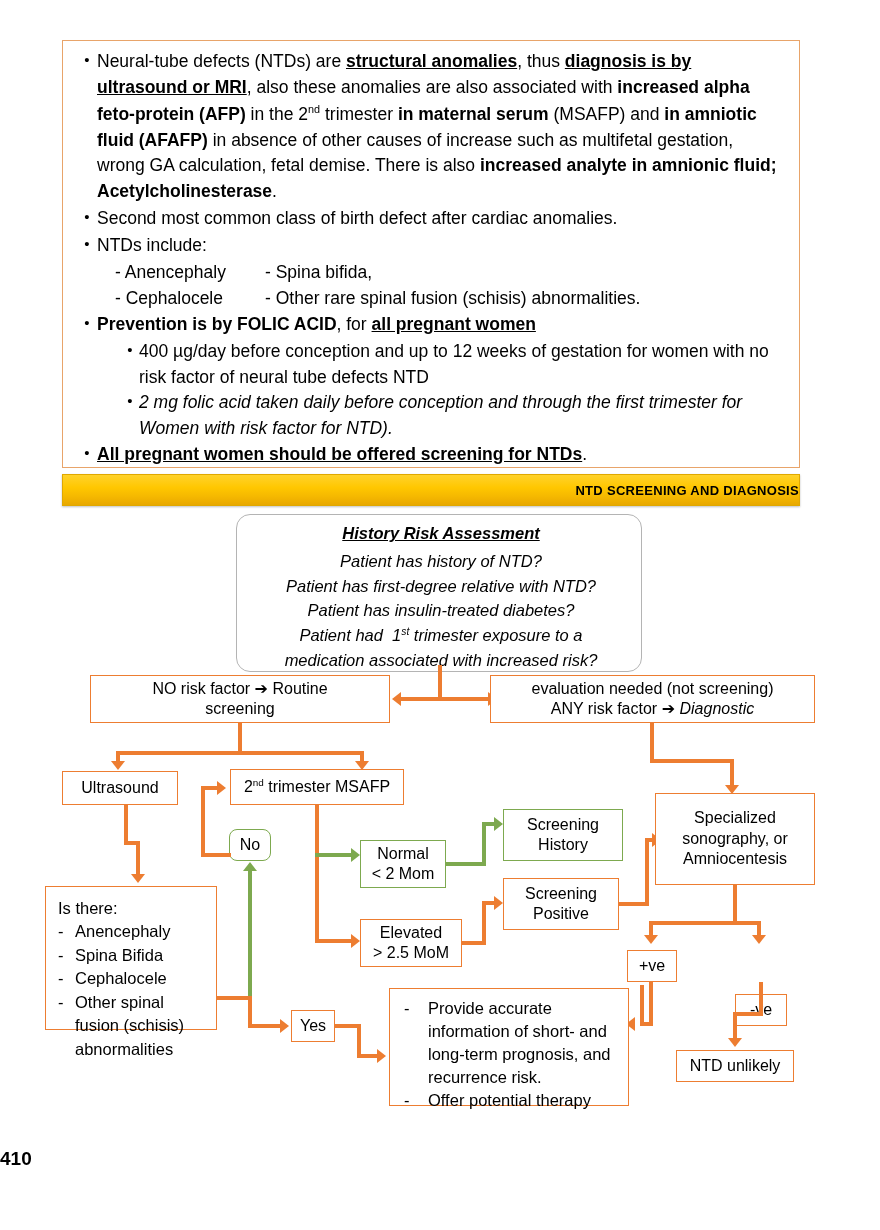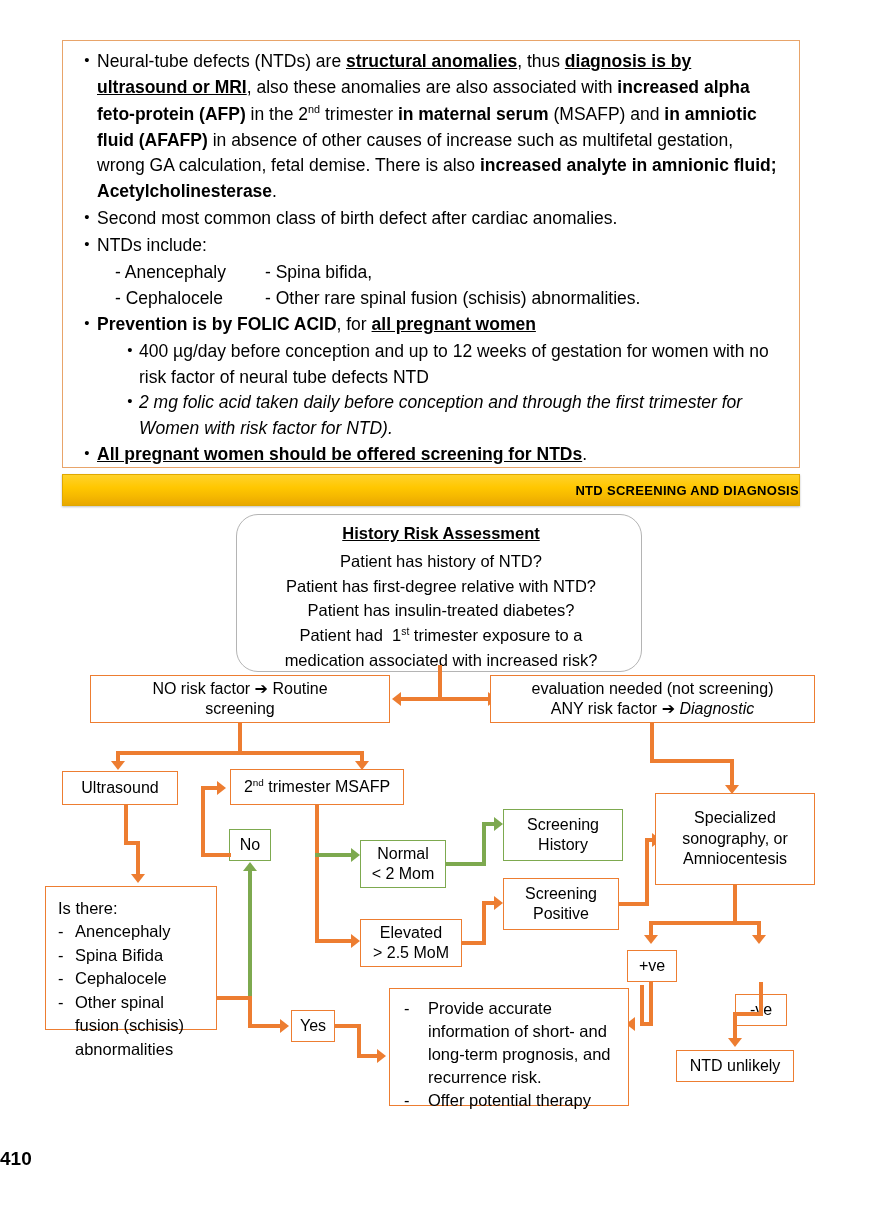--- a/index.html
+++ b/index.html
@@ -42,21 +42,21 @@
     display:flex;align-items:center;justify-content:flex-end;
     font-weight:bold;font-size:13px;letter-spacing:0.3px;
     box-shadow:0 1px 2px rgba(0,0,0,.25);
   }
 
   
   .box{position:absolute;box-sizing:border-box;background:#fff;
        border:1.2px solid #ED7D31;font-size:16px;line-height:1.28;
        display:flex;align-items:center;justify-content:center;text-align:center;}
   .box.green{border-color:#7DA94F;}
-  .box.gray-round{border:1.3px solid #B4B4B4;border-radius:22px;}
+  .box.gray-round{border:1.3px solid #B4B4B4;border-radius:14px;font-style:italic;}
   .box.left{justify-content:flex-start;text-align:left;}
   .box.top{align-items:flex-start;}
 
   .hra{position:absolute;left:236px;top:514px;width:406px;height:158px;}
   .hra .inner{padding:6px 10px 0 14px;font-size:16.5px;line-height:1.50;width:100%;}
   .hra .ttl{text-align:center;font-weight:bold;text-decoration:underline;margin-bottom:3px;}
 
   .listbox .inner{padding:10px 12px;font-size:16.5px;line-height:1.42;width:100%;}
   .li{display:flex;}
   .li .d{width:17px;flex:0 0 17px;}
@@ -195,21 +195,21 @@
   <div class="ar down" style="left:131px;top:874px;"></div>
 
   <div class="ln" style="left:315px;top:805px;width:4px;height:138px;"></div>
 
   <div class="ln g" style="left:315px;top:853px;width:38px;height:4px;"></div>
   <div class="ar right g" style="left:351px;top:848px;"></div>
 
   <div class="ln" style="left:315px;top:939px;width:38px;height:4px;"></div>
   <div class="ar right" style="left:351px;top:934px;"></div>
 
-  <div class="box green" style="left:229px;top:829px;width:42px;height:32px;">
+  <div class="box green" style="left:229px;top:829px;width:42px;height:32px;border-radius:8px;">
     <span>No</span>
   </div>
   <div class="ln" style="left:201px;top:853px;width:30px;height:4px;"></div>
   <div class="ln" style="left:201px;top:786px;width:4px;height:71px;"></div>
   <div class="ln" style="left:201px;top:786px;width:18px;height:4px;"></div>
   <div class="ar right" style="left:217px;top:781px;"></div>
 
   <div class="box green" style="left:360px;top:840px;width:86px;height:48px;">
     <div>
       <div>Normal</div>

